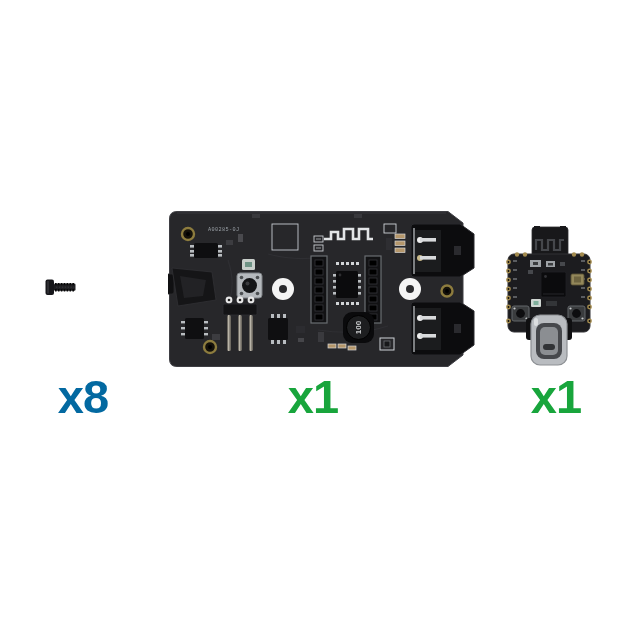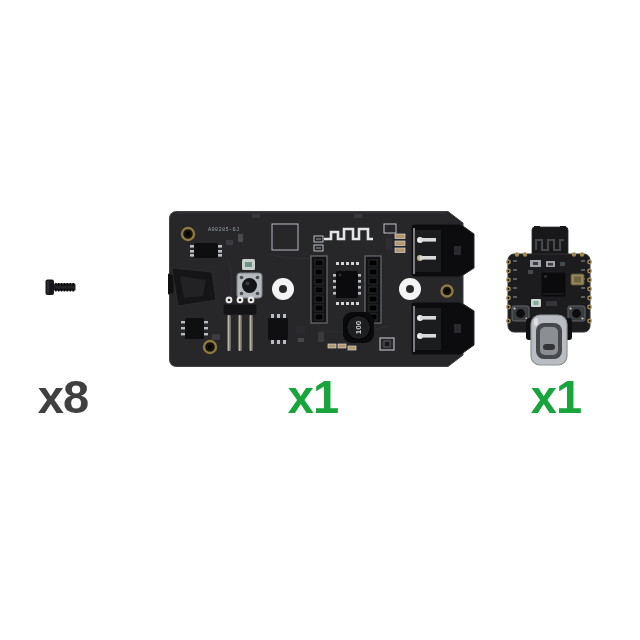--- a/index.html
+++ b/index.html
@@ -354,17 +354,17 @@
         <rect x="22" y="92" width="46" height="22" rx="3" fill="#0f0f11"></rect>
         <rect x="27" y="89" width="36" height="50" rx="9" fill="#b9bcc0" stroke="#8d9094" stroke-width="1.2"></rect>
         <rect x="32" y="97" width="26" height="36" rx="8" fill="#46484c"></rect>
         <rect x="36" y="101" width="18" height="28" rx="5" fill="#8b8e92"></rect>
         <rect x="39" y="118" width="12" height="6" rx="3" fill="#313336"></rect>
         <rect x="30" y="92" width="4" height="8" rx="2" fill="#dcdee0"></rect>
       </g>
     </svg>
   </figure>
 
-  <div class="qty qty-screw" style="color: #404040;">x8</div>
+  <div class="qty qty-screw" style="color: #0369a1; margin-left: 20px;">x8</div>
   <div class="qty qty-board" style="color: rgb(24, 165, 60);">x1</div>
   <div class="qty qty-module" style="color: rgb(24, 165, 60);">x1</div>
 
 </div>
 
 </body></html>

